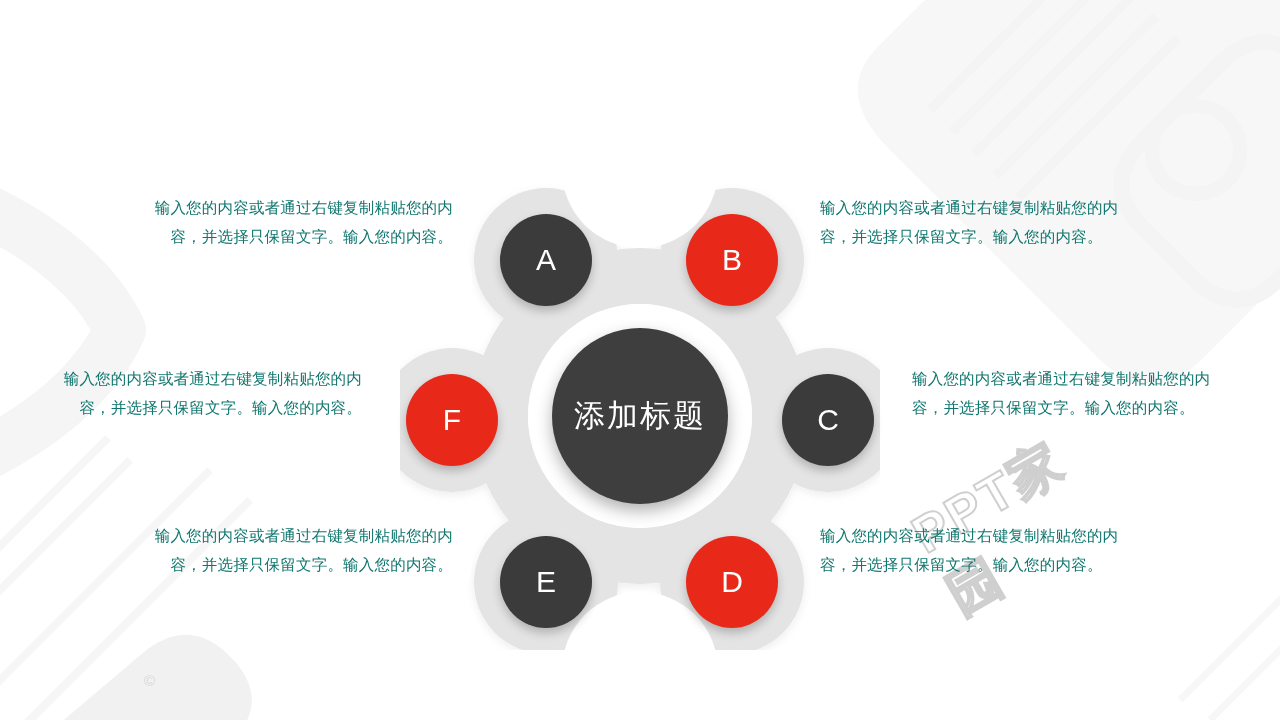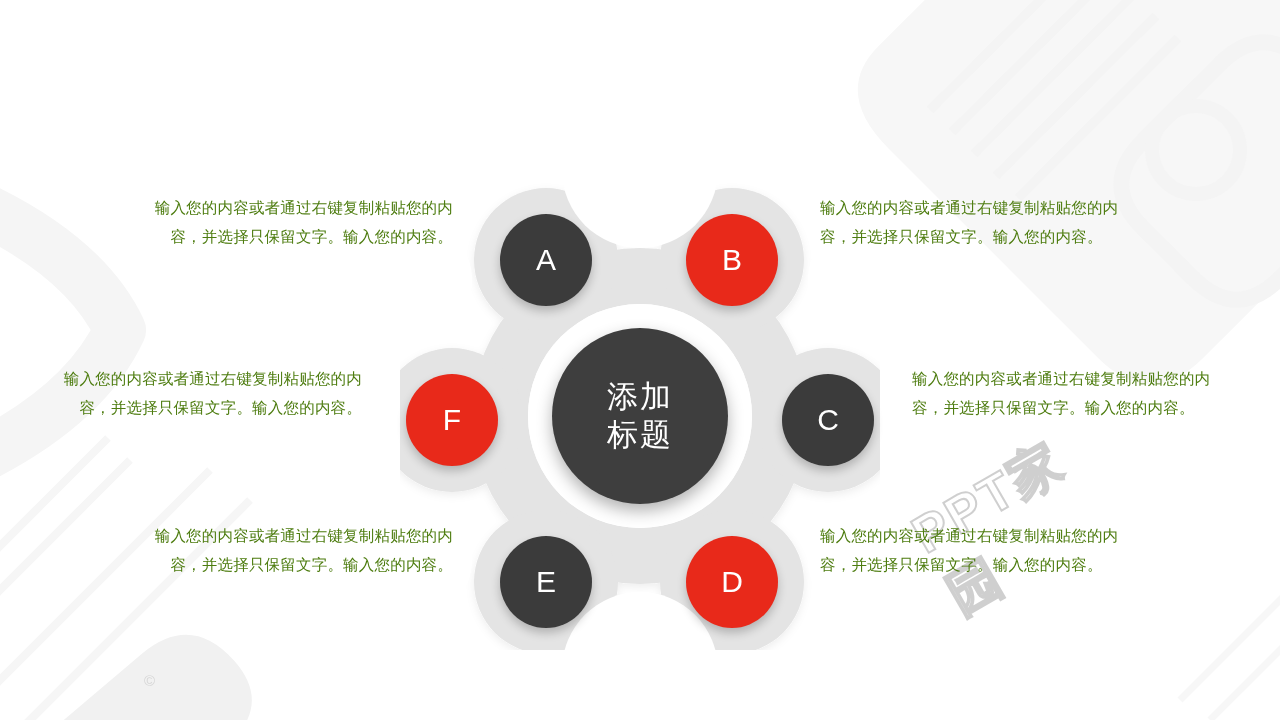--- a/index.html
+++ b/index.html
@@ -68,32 +68,32 @@
   .node.dark{background:#3b3b3b;}
   .node.red{background:#e8291a;}
 
   .center-node{
     position:absolute;
     width:176px;height:176px;
     left:152px;top:148px;
     border-radius:50%;
     background:#3e3e3e;
     box-shadow:0 7px 16px rgba(0,0,0,0.30);
-    display:flex;flex-direction:column;
+    display:flex;flex-direction:row;
     align-items:center;justify-content:center;
     color:#ffffff;
   }
   .center-line{font-size:31px;line-height:1.22;letter-spacing:2px;}
 
   
   .txt{
     position:absolute;
     font-size:15.5px;
     line-height:29px;
-    color:#4d7c0f;
+    color:#0f766e;
     width:300px;
     letter-spacing:0.2px;
   }
   .txt.right-al{text-align:right;}
   .txt.left-al{text-align:left;}
 
   .t-a{left:153px;top:193px;}
   .t-b{left:820px;top:193px;}
   .t-f{left:62px;top:364px;}
   .t-c{left:912px;top:364px;}

